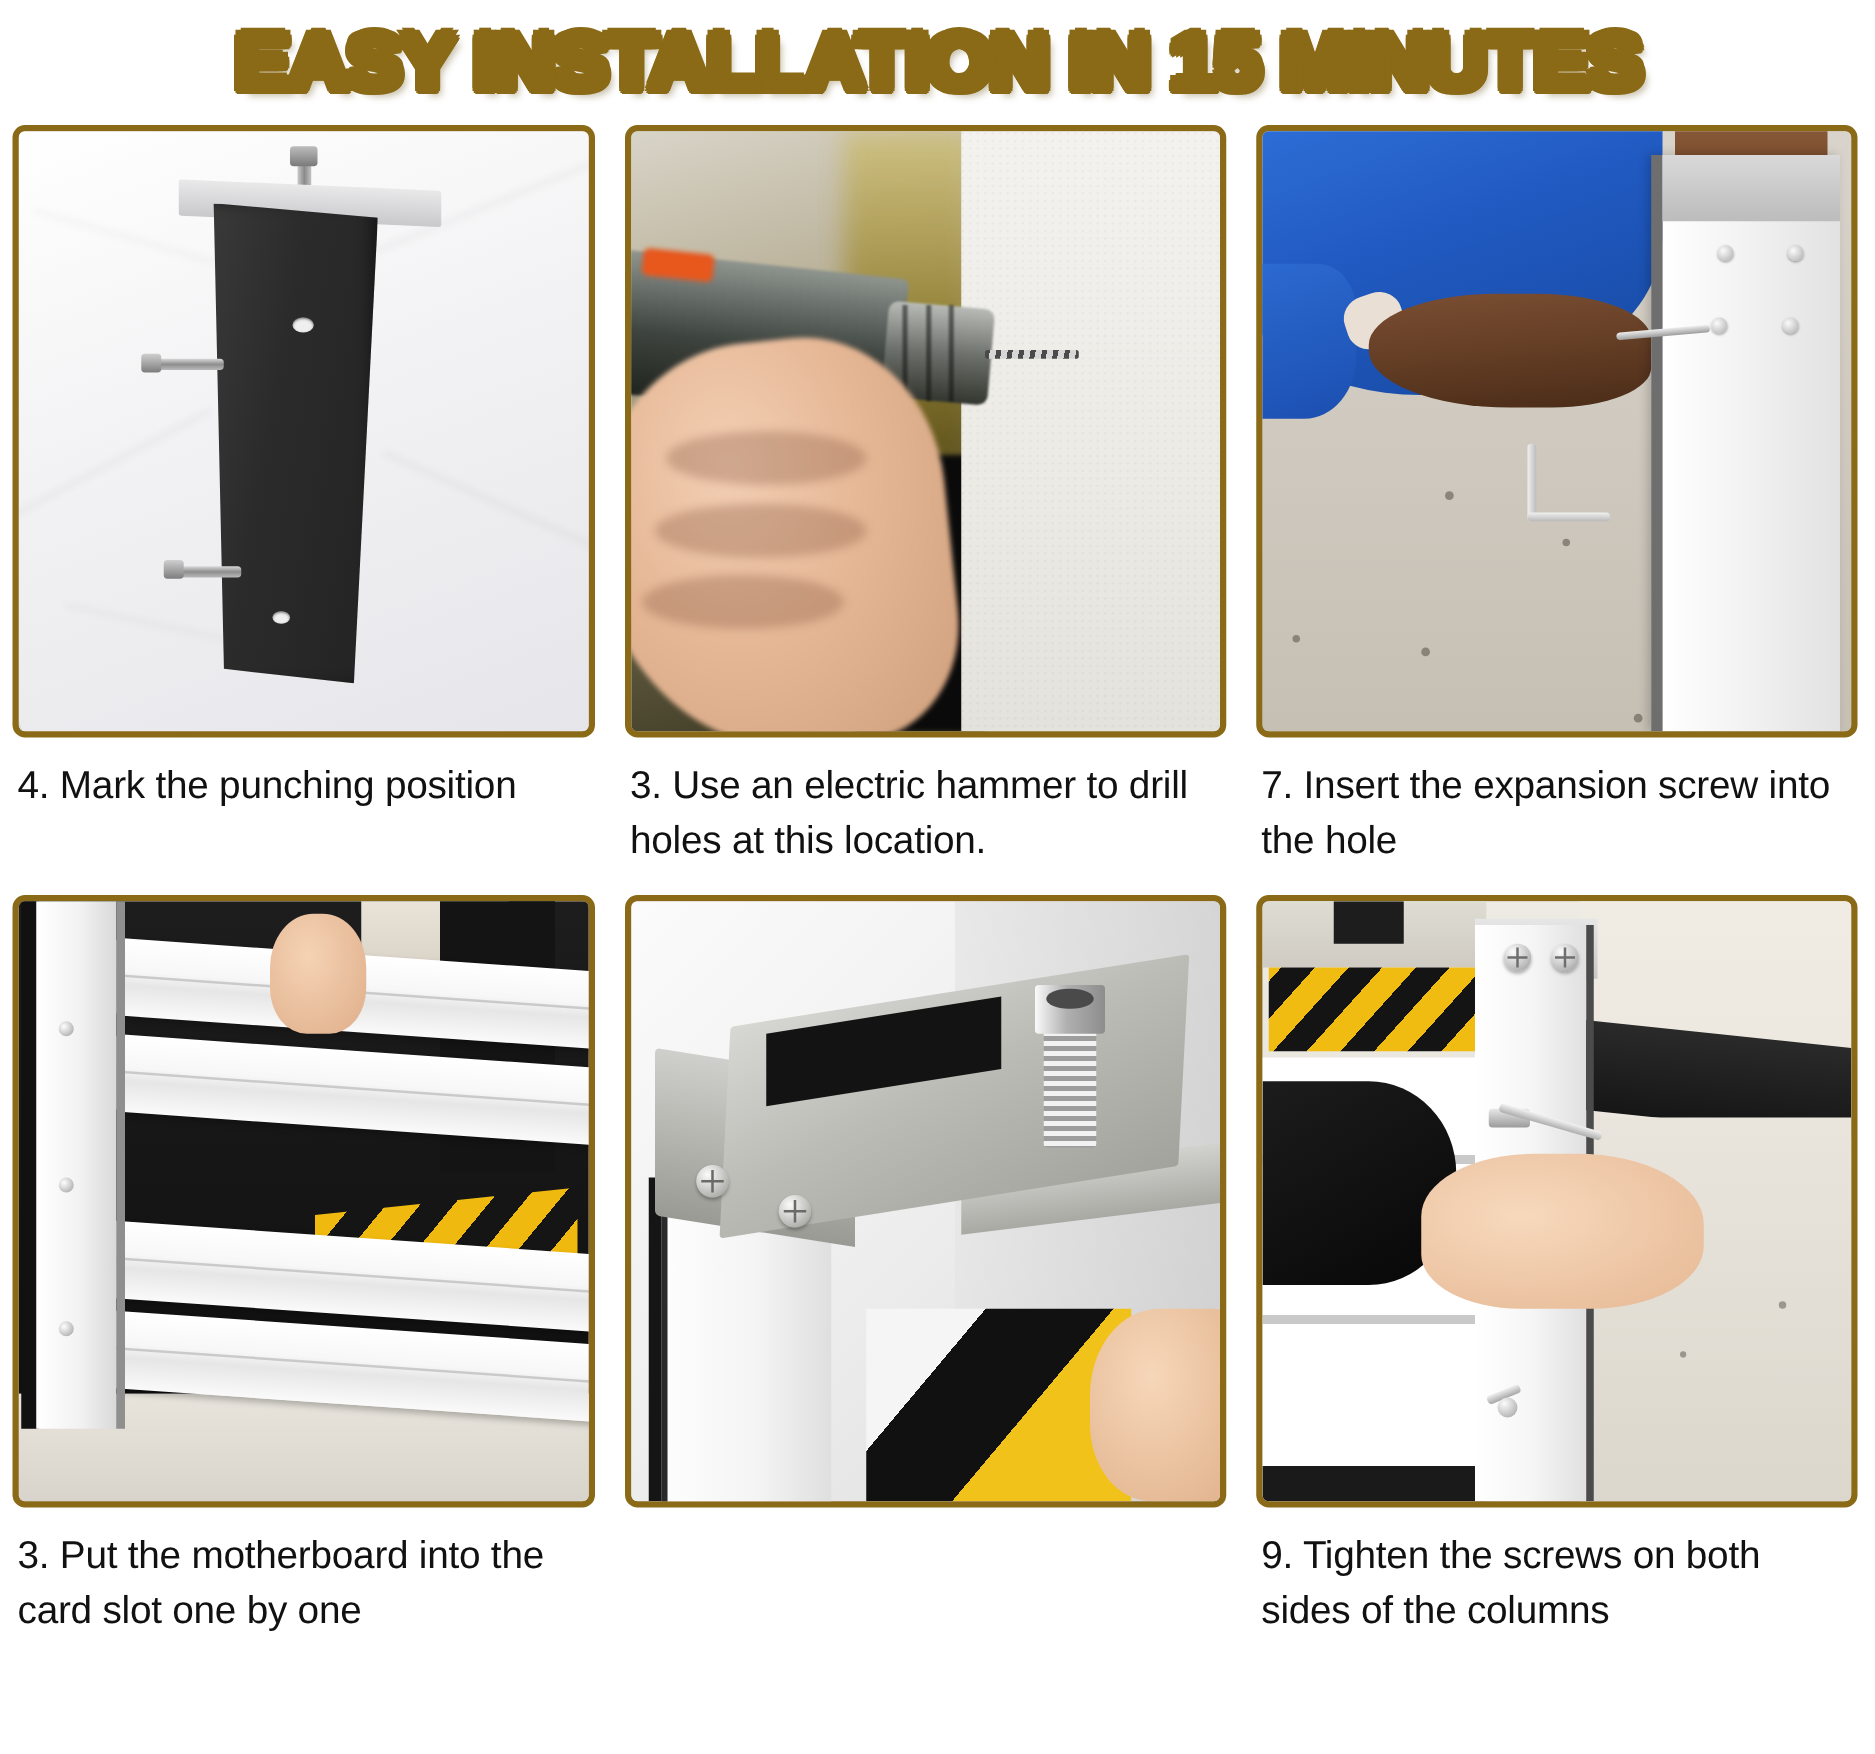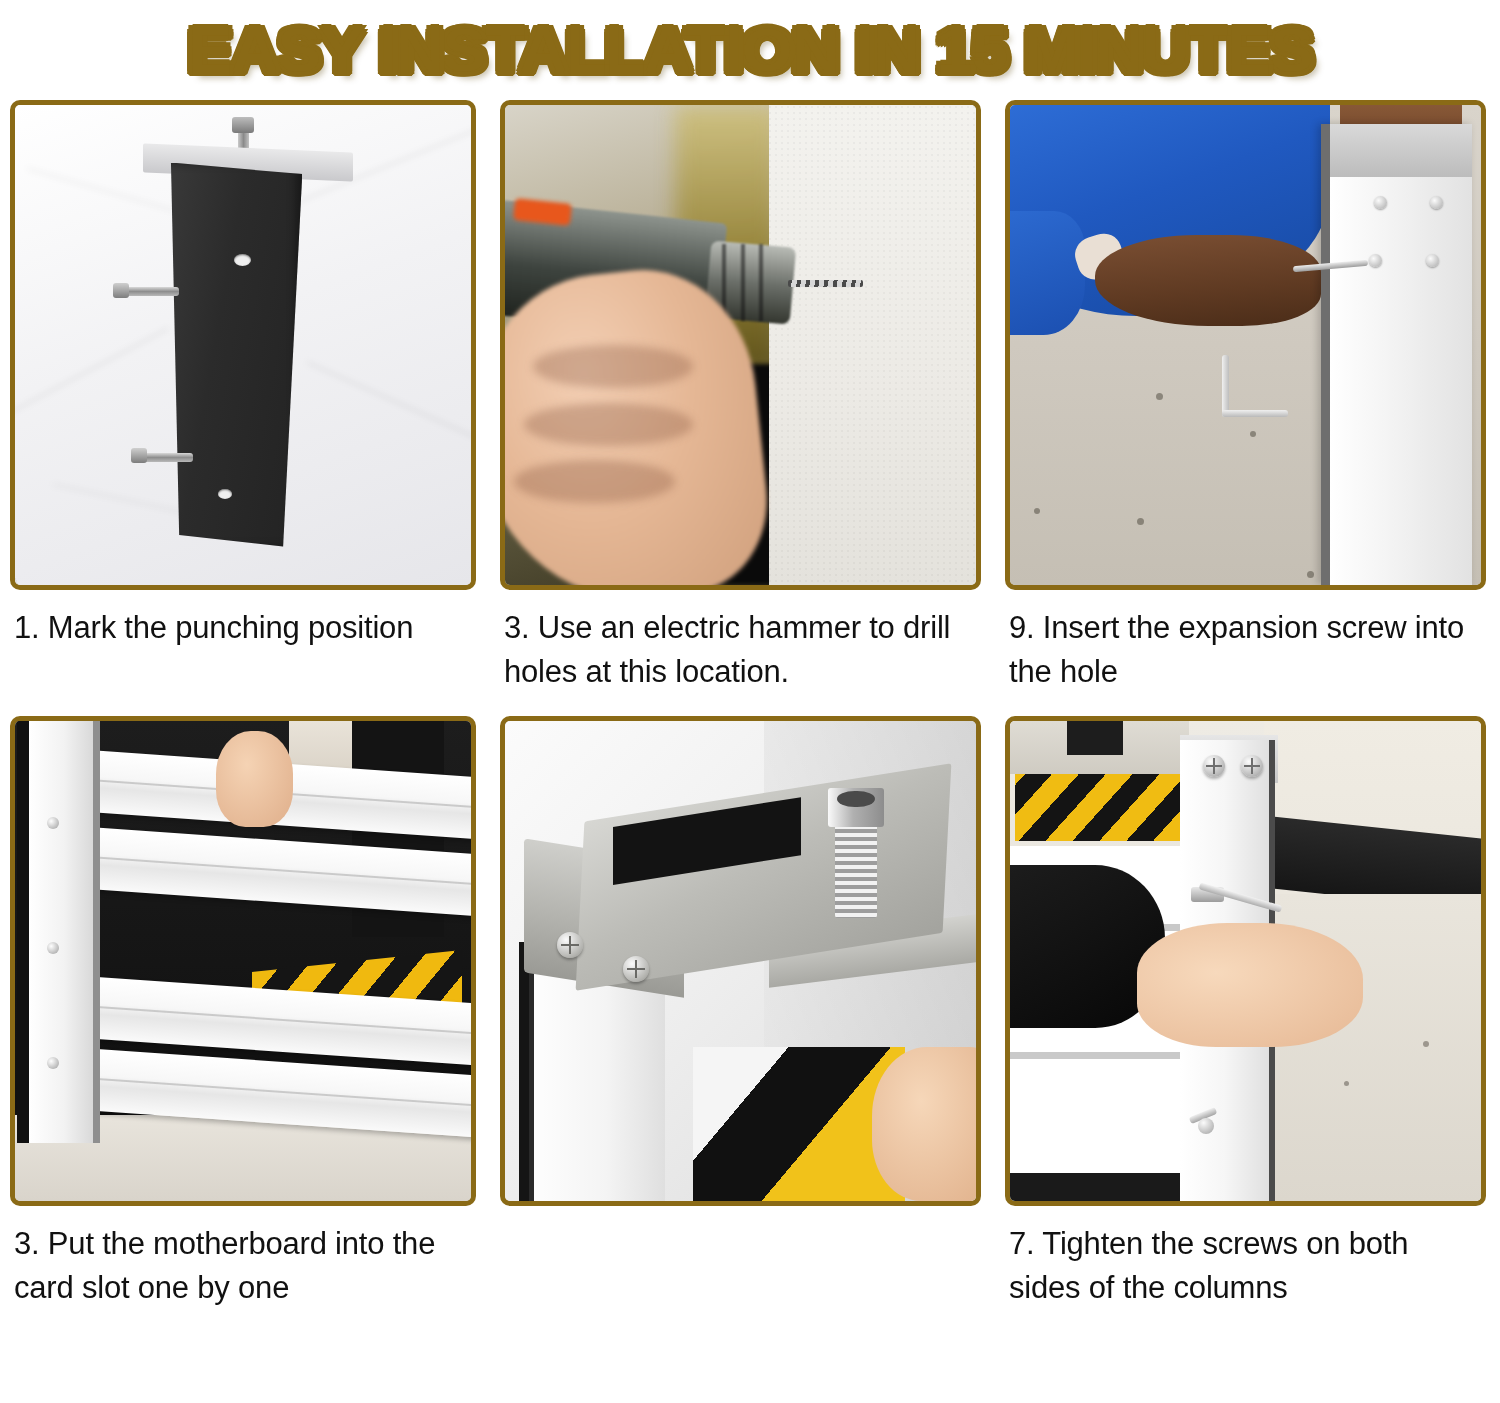--- a/index.html
+++ b/index.html
@@ -434,21 +434,21 @@
         <div class="p1-topbar"></div>
         <div class="p1-plate"></div>
         <div class="p1-hole" style="left:48%;top:31%;width:17px;height:12px;"></div>
         <div class="p1-hole" style="left:44.5%;top:80%;width:14px;height:10px;"></div>
         <div class="p1-bolt-h" style="left:22%;top:38%;width:14%;"></div>
         <div class="p1-bolt-head" style="left:21.5%;top:37%;"></div>
         <div class="p1-bolt-h" style="left:26%;top:72.5%;width:13%;"></div>
         <div class="p1-bolt-head" style="left:25.5%;top:71.5%;"></div>
       </div>
     </div>
-    <div class="caption">1. Mark the punching position</div>
+    <div class="caption">4. Mark the punching position</div>
   </div>
 
   <div class="cell">
     <div class="photo">
       <div class="inner">
         <div class="p2-left"></div>
         <div class="p2-blur-bottle"></div>
         <div class="p2-dark"></div>
         <div class="p2-wall"></div>
         <div class="p2-drill-body"></div>
@@ -485,21 +485,21 @@
         <div class="p3-tool"></div>
         <div class="p3-allen"></div>
         <div class="p3-allen2"></div>
         <div class="p3-speck" style="left:31%;top:60%;width:7px;height:7px;"></div>
         <div class="p3-speck" style="left:51%;top:68%;width:6px;height:6px;"></div>
         <div class="p3-speck" style="left:5%;top:84%;width:6px;height:6px;"></div>
         <div class="p3-speck" style="left:27%;top:86%;width:7px;height:7px;"></div>
         <div class="p3-speck" style="left:63%;top:97%;width:7px;height:7px;"></div>
       </div>
     </div>
-    <div class="caption">9. Insert the expansion screw into the hole</div>
+    <div class="caption">7. Insert the expansion screw into the hole</div>
   </div>
 </div>
 
 <div class="grid row2">
 
   <div class="cell">
     <div class="photo">
       <div class="inner">
         <div class="p4-darkwall"></div>
         <div class="p4-floor"></div>
@@ -561,15 +561,15 @@
         <div class="p6-sleeve"></div>
         <div class="p6-arm"></div>
         <div class="p6-toolhead"></div>
         <div class="p6-tool"></div>
         <div class="p6-lowbolt"></div>
         <div class="p6-lowscrew"></div>
         <div class="p6-spot" style="right:11%;bottom:32%;width:6px;height:6px;"></div>
         <div class="p6-spot" style="right:28%;bottom:24%;width:5px;height:5px;"></div>
       </div>
     </div>
-    <div class="caption">7. Tighten the screws on both sides of the columns</div>
+    <div class="caption">9. Tighten the screws on both sides of the columns</div>
   </div>
 </div>
 
 </body></html>

